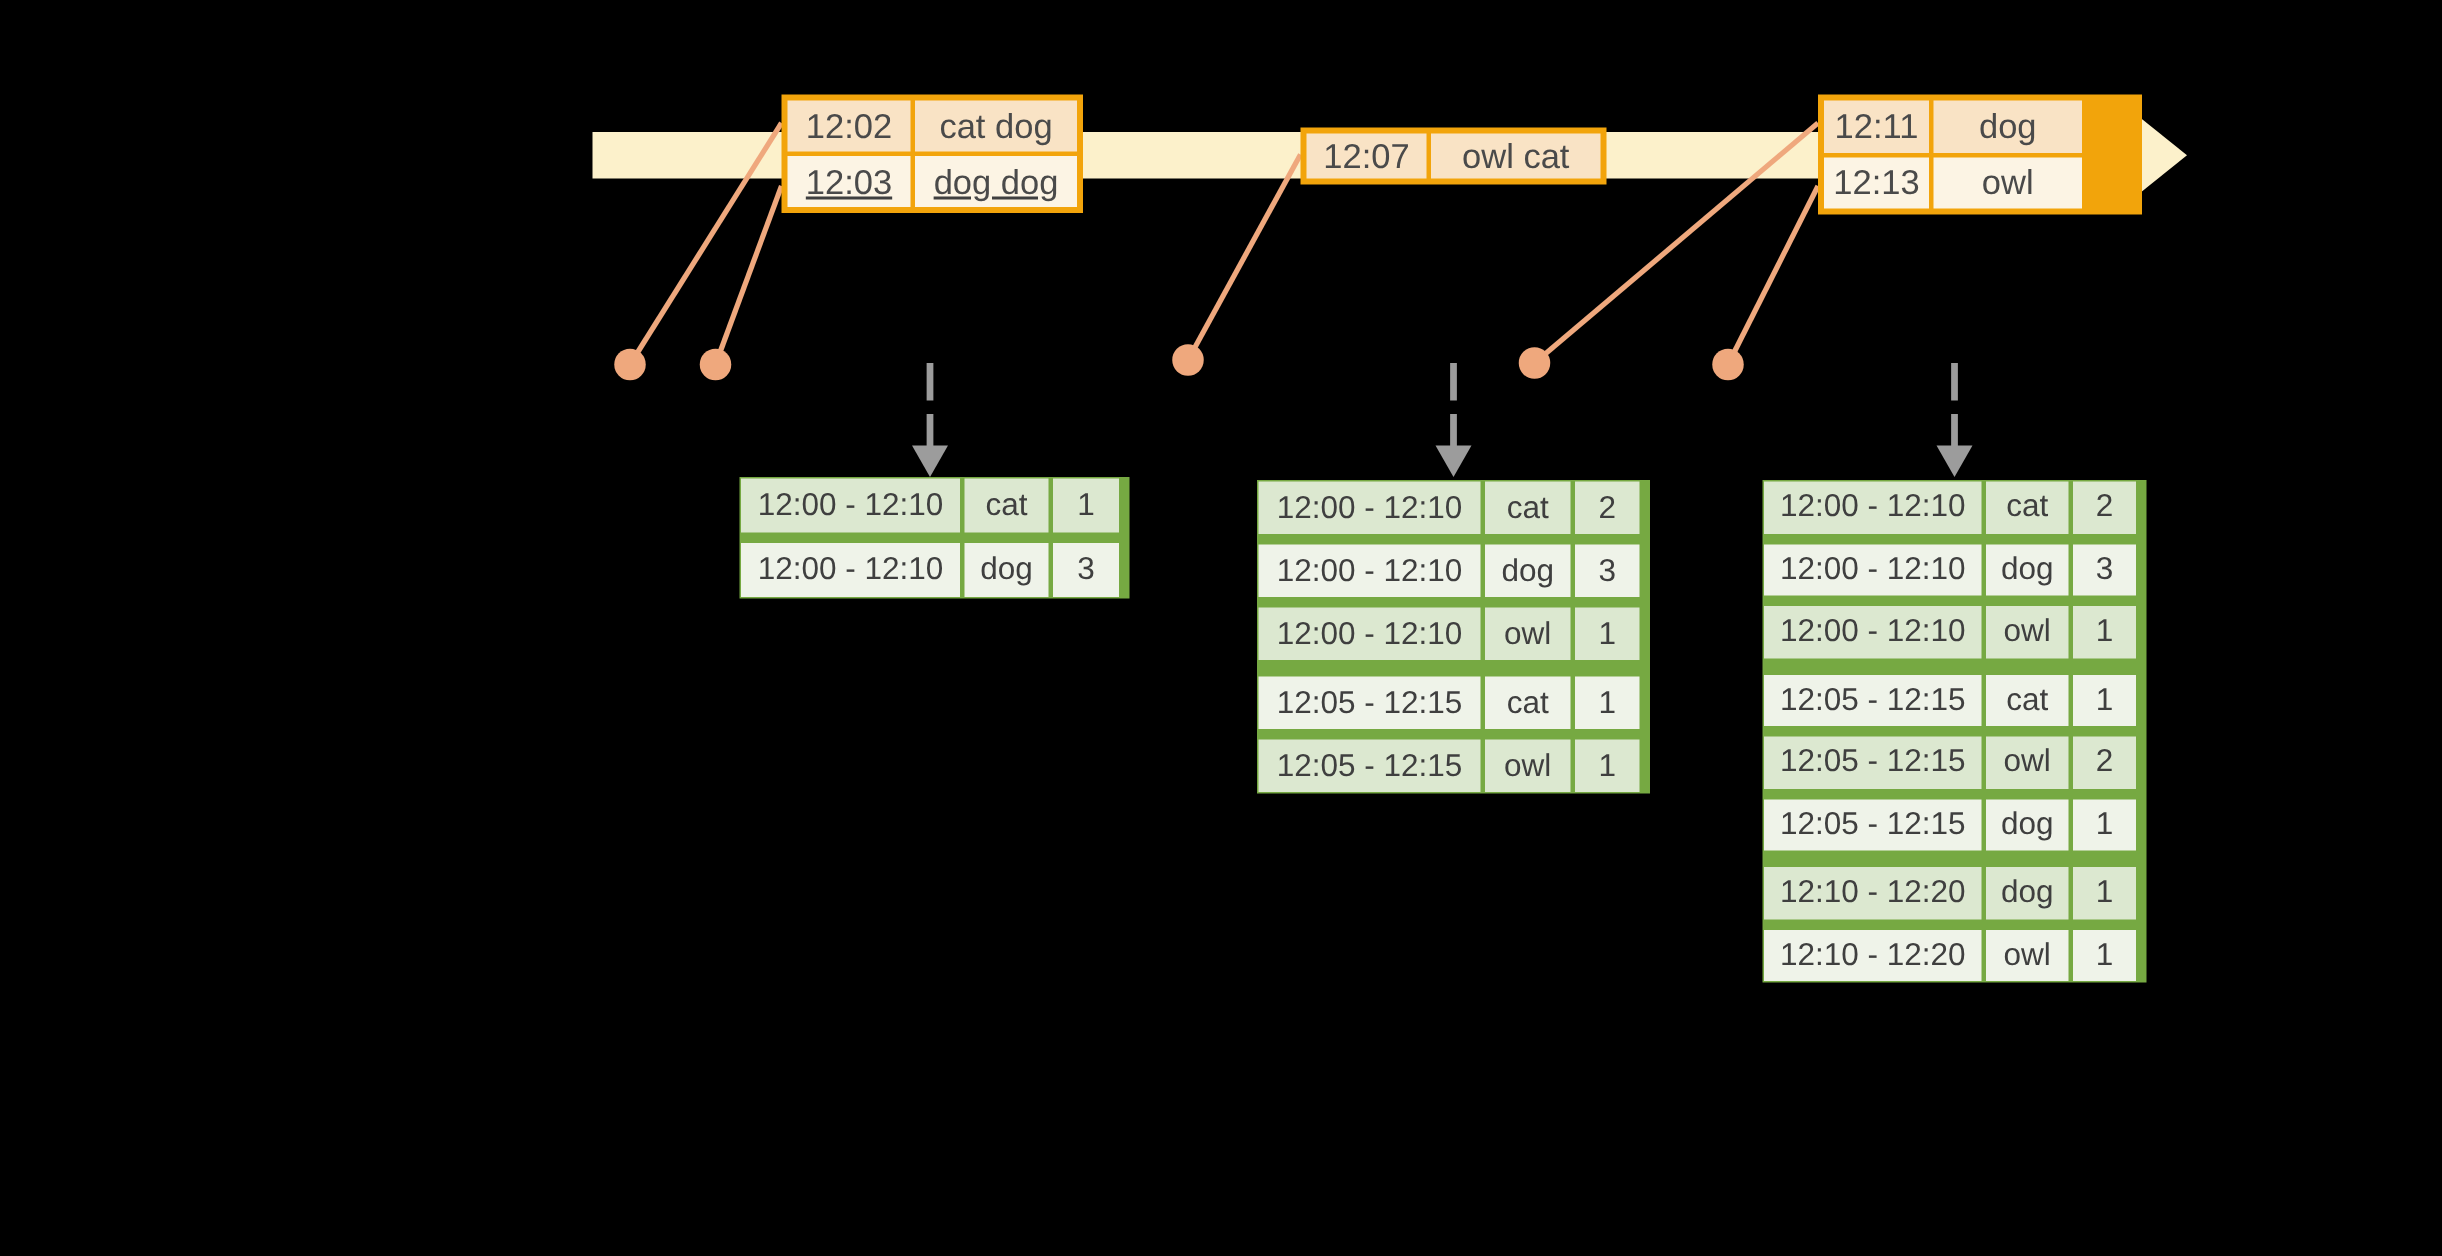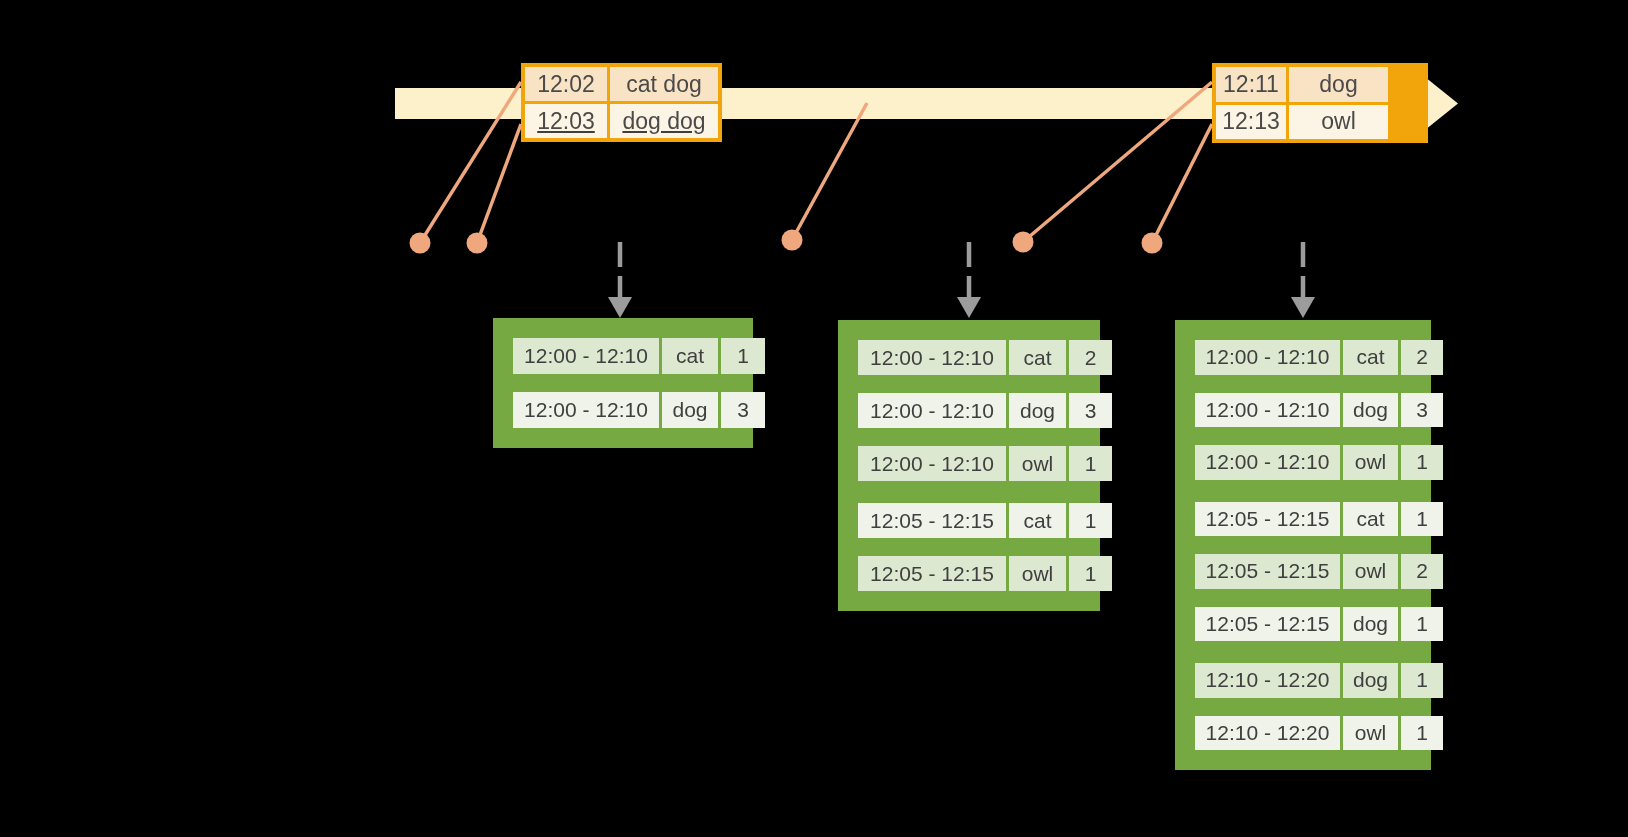--- a/index.html
+++ b/index.html
@@ -22,22 +22,22 @@
   .erow .cell {
     display:flex; align-items:center; justify-content:center;
     font-size:23px; color:#4a4a4a;
   }
   .erow.r1 .cell { background:#F9E3C5; }
   .erow.r2 .cell { background:#FCF4E4; }
 
   
   .rtable {
     position:absolute; z-index:2;
-    background:#76A942; padding:20px;
-    display:flex; flex-direction:column; gap:18px;
+    background:#76A942; padding:1px;
+    display:flex; flex-direction:column; gap:7px;
     box-sizing:border-box;
   }
   .rrow { display:grid; gap:3px; }
   .rrow .cell {
     display:flex; align-items:center; justify-content:center;
     font-size:21px; color:#3f3f3f;
   }
   .rrow.dark .cell  { background:#DCE8D0; }
   .rrow.light .cell { background:#EFF3E9; }
   .rrow.gsep { margin-top:4px; } 
@@ -86,20 +86,26 @@
     <div class="erow r1" style="grid-template-columns:82px 108px; flex:1;">
       <div class="cell">12:02</div>
       <div class="cell">cat dog</div>
     </div>
     <div class="erow r2" style="grid-template-columns:82px 108px; flex:1;text-decoration:underline;">
       <div class="cell">12:03</div>
       <div class="cell">dog dog</div>
     </div>
   </div>
 
+  <div class="etable" style="left:867px; top:85px; width:204px; height:38px;">
+    <div class="erow r1" style="grid-template-columns:80px 113px; flex:1;">
+      <div class="cell">12:07</div>
+      <div class="cell">owl cat</div>
+    </div>
+  </div>
 
   <div class="etable" style="left:1212px; top:63px; width:216px; height:80px;">
     <div class="erow r1" style="grid-template-columns:70px 99px; flex:1;">
       <div class="cell">12:11</div>
       <div class="cell">dog</div>
     </div>
     <div class="erow r2" style="grid-template-columns:70px 99px; flex:1;">
       <div class="cell">12:13</div>
       <div class="cell">owl</div>
     </div>

